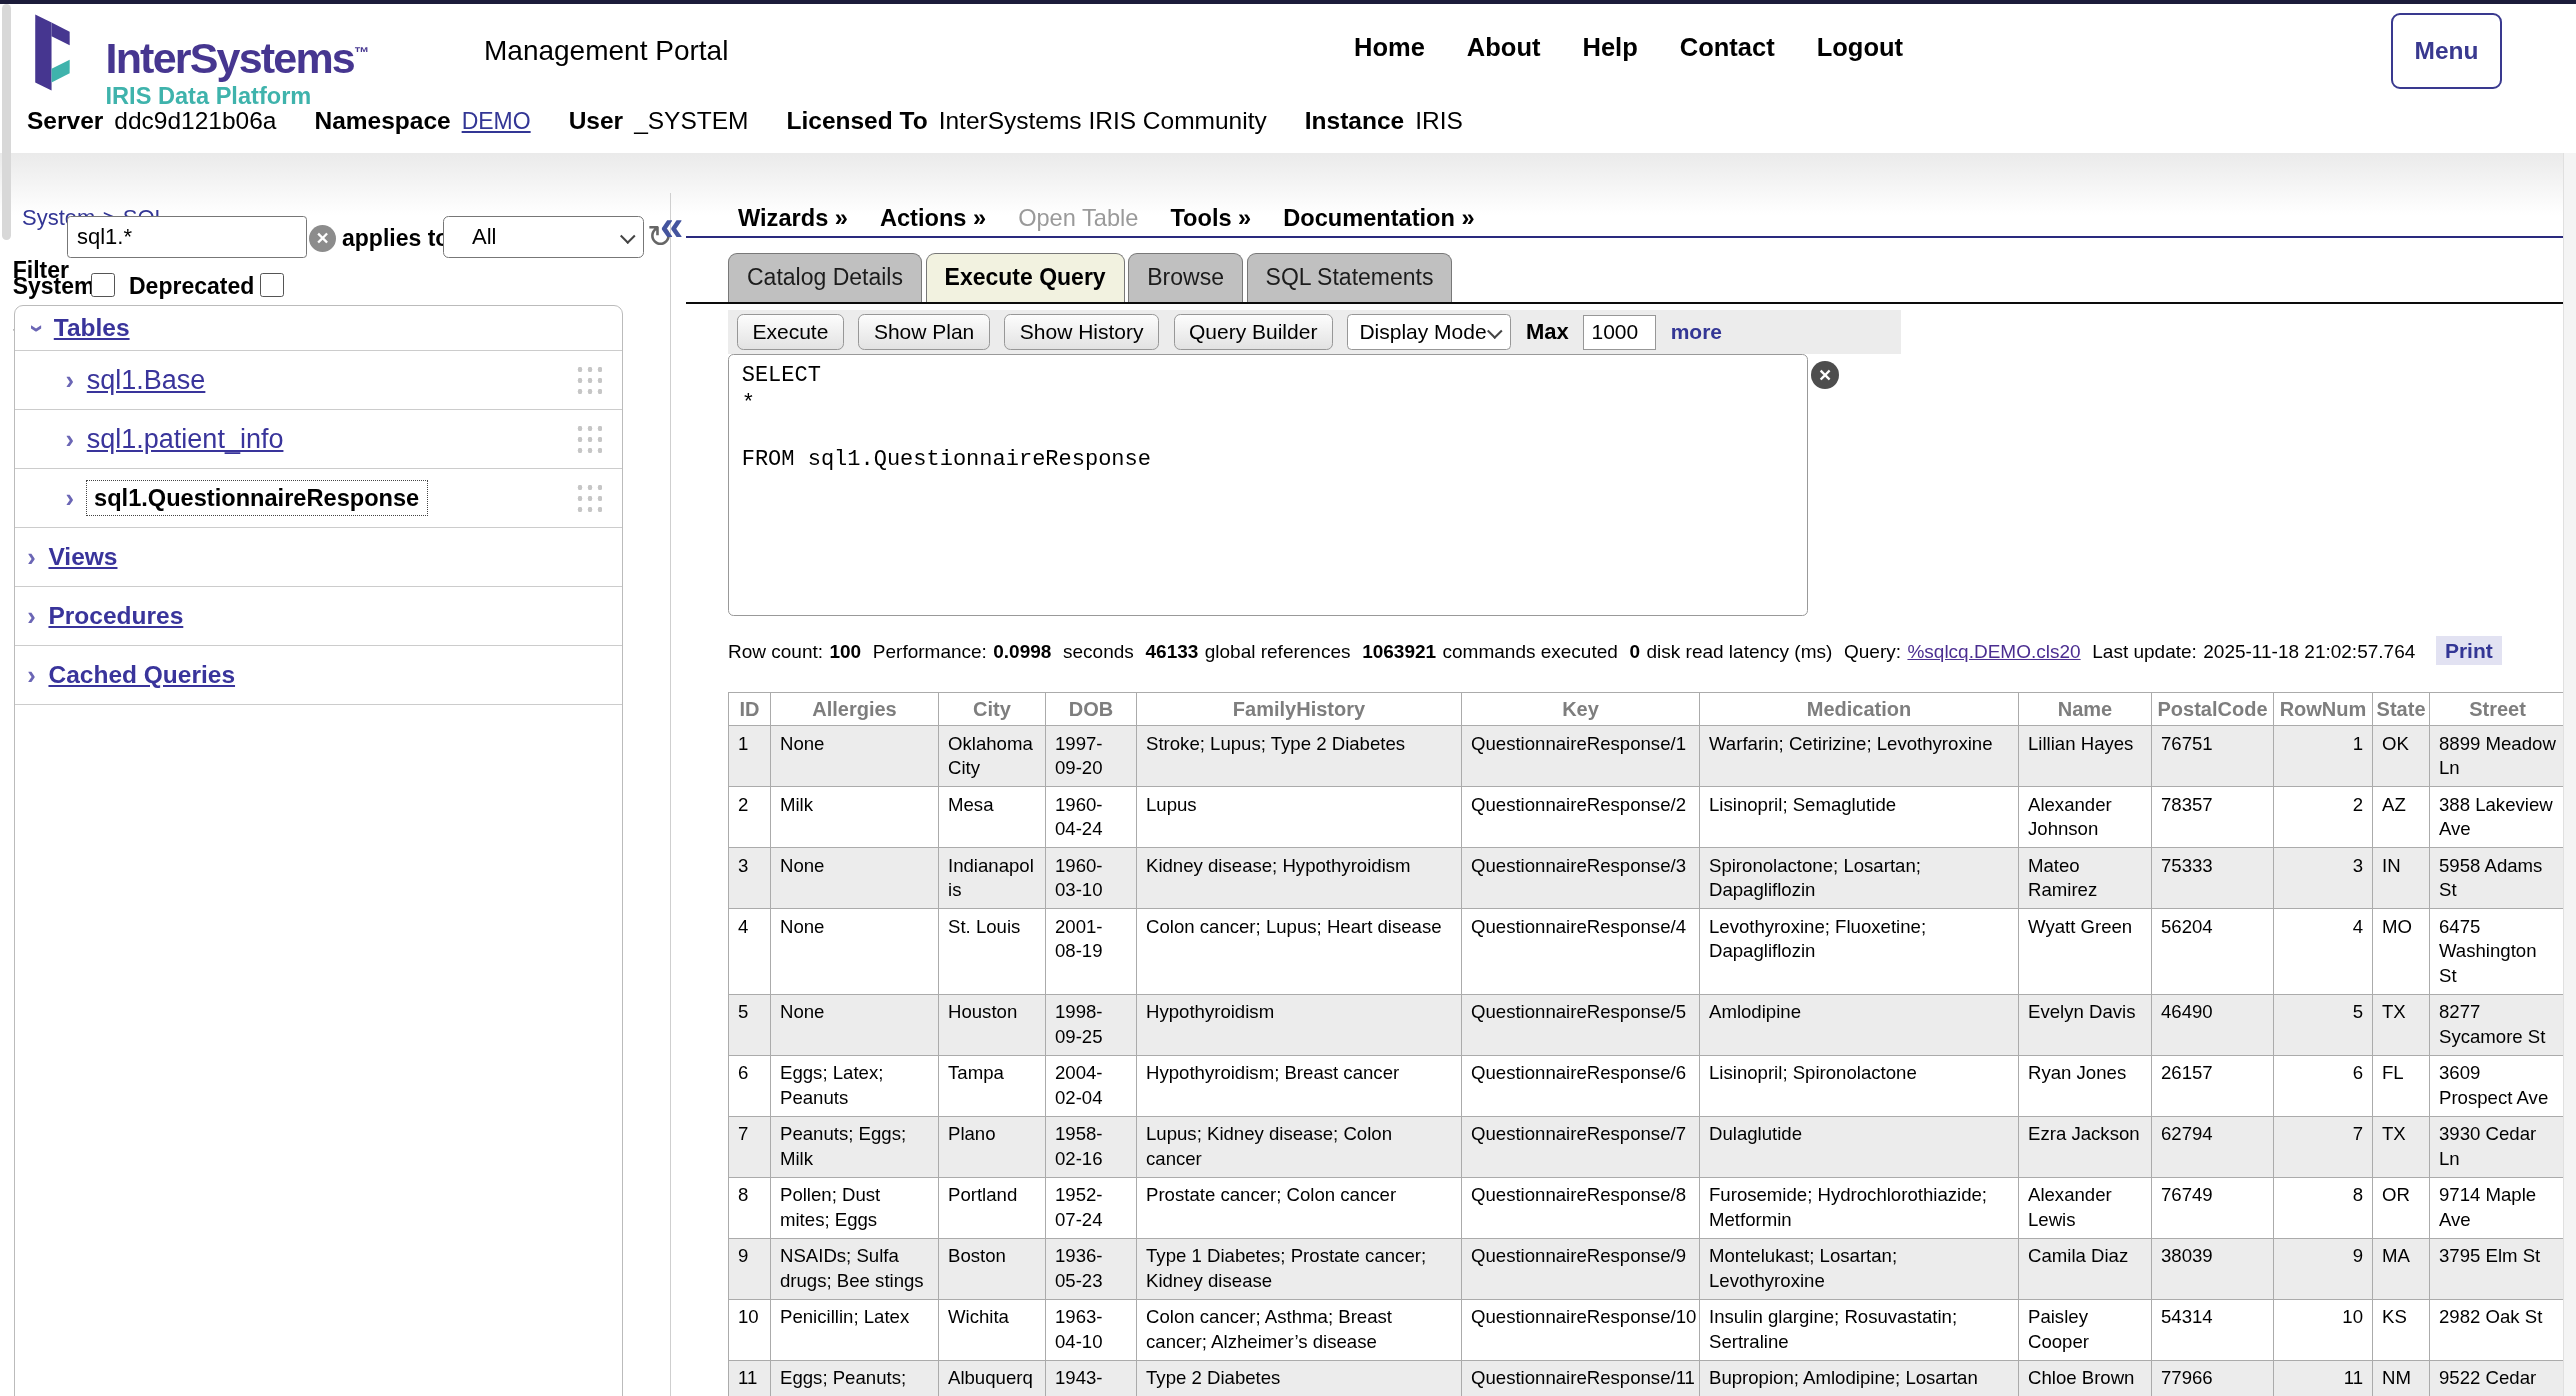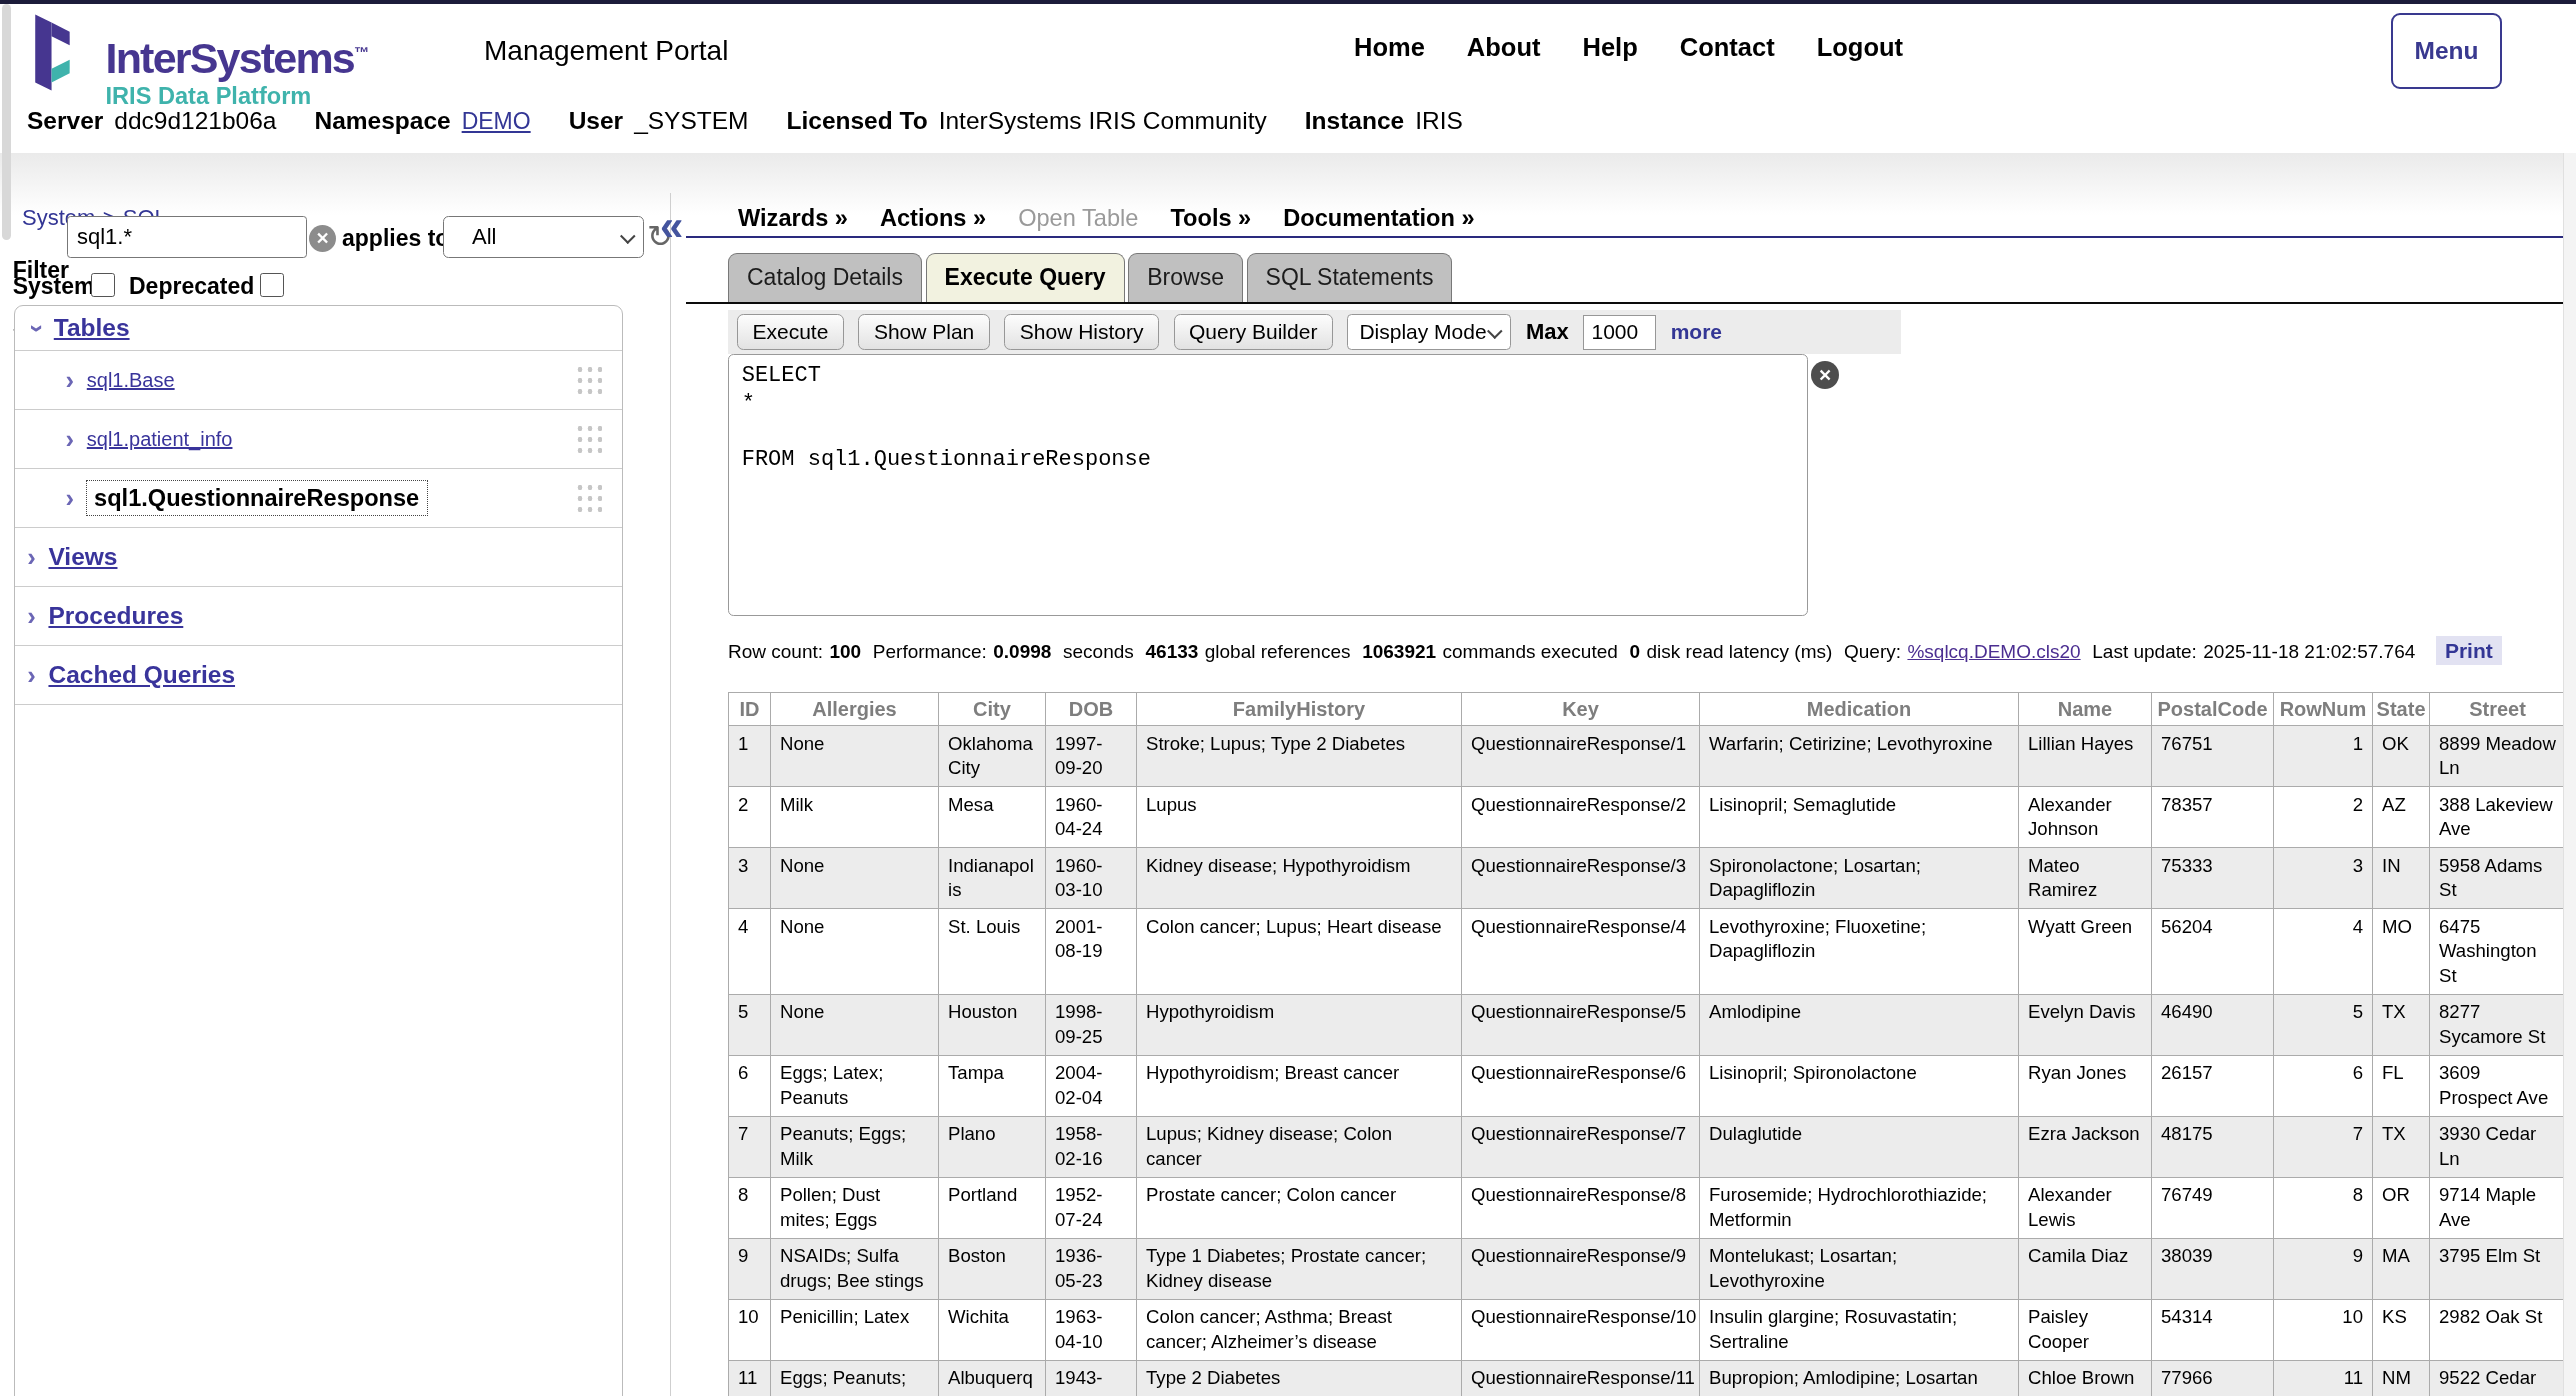--- a/index.html
+++ b/index.html
@@ -63,21 +63,21 @@
   .tree-panel { position:absolute; left:13.6px; top:305px; width:609px; height:1092px;
     border:1.8px solid #bbb; border-radius:9px 9px 0 0; background:#fff; overflow:hidden; }
   .trow { display:flex; align-items:center; border-bottom:0.9px solid #ccc; position:relative; }
   .trow.thead { height:45px; padding-left:18px; }
   .trow.item { height:59px; padding-left:51px; }
   .trow.section { height:59px; padding-left:12.7px; }
   .tchev { color:#6b66b5; font-size:25.5px; font-weight:bold; margin-right:12.7px; cursor:pointer;
     display:inline-block; }
   .tchev.open { transform:rotate(90deg); }
   .tlabel-big { font-size:24.5px; font-weight:bold; color:#39349b; text-decoration:underline; cursor:pointer; }
-  .tname { font-size:20px; color:#39349b; text-decoration:underline; cursor:pointer; }
+  .tname { font-size:27px; color:#39349b; text-decoration:underline; cursor:pointer; }
   .tname.selected { font-size:23.6px; color:#000; font-weight:bold; text-decoration:none;
     outline:1.8px dotted #444; padding:3.6px 7.3px; }
   .handle { position:absolute; right:20px; top:12.7px; width:27px; height:35px;
     background-image:radial-gradient(#c6c6c6 2.2px, transparent 2.6px);
     background-size:10px 11px; cursor:grab; }
 
   .divider-v { position:absolute; left:670px; top:193px; width:0.9px; height:1203px; background:#cfcfcf; }
   .collapse-ic { position:absolute; left:660px; top:202px; font-size:42px; font-weight:bold;
     color:#44549e; cursor:pointer; }
 
@@ -426,21 +426,21 @@
           </tr>
           <tr class="odd">
             <td>7</td>
             <td>Peanuts; Eggs; Milk</td>
             <td>Plano</td>
             <td>1958-02-16</td>
             <td>Lupus; Kidney disease; Colon cancer</td>
             <td class="key">QuestionnaireResponse/7</td>
             <td>Dulaglutide</td>
             <td>Ezra Jackson</td>
-            <td>48175</td>
+            <td>62794</td>
             <td class="num">7</td>
             <td>TX</td>
             <td>3930 Cedar Ln</td>
           </tr>
           <tr>
             <td>8</td>
             <td>Pollen; Dust mites; Eggs</td>
             <td>Portland</td>
             <td>1952-07-24</td>
             <td>Prostate cancer; Colon cancer</td>

